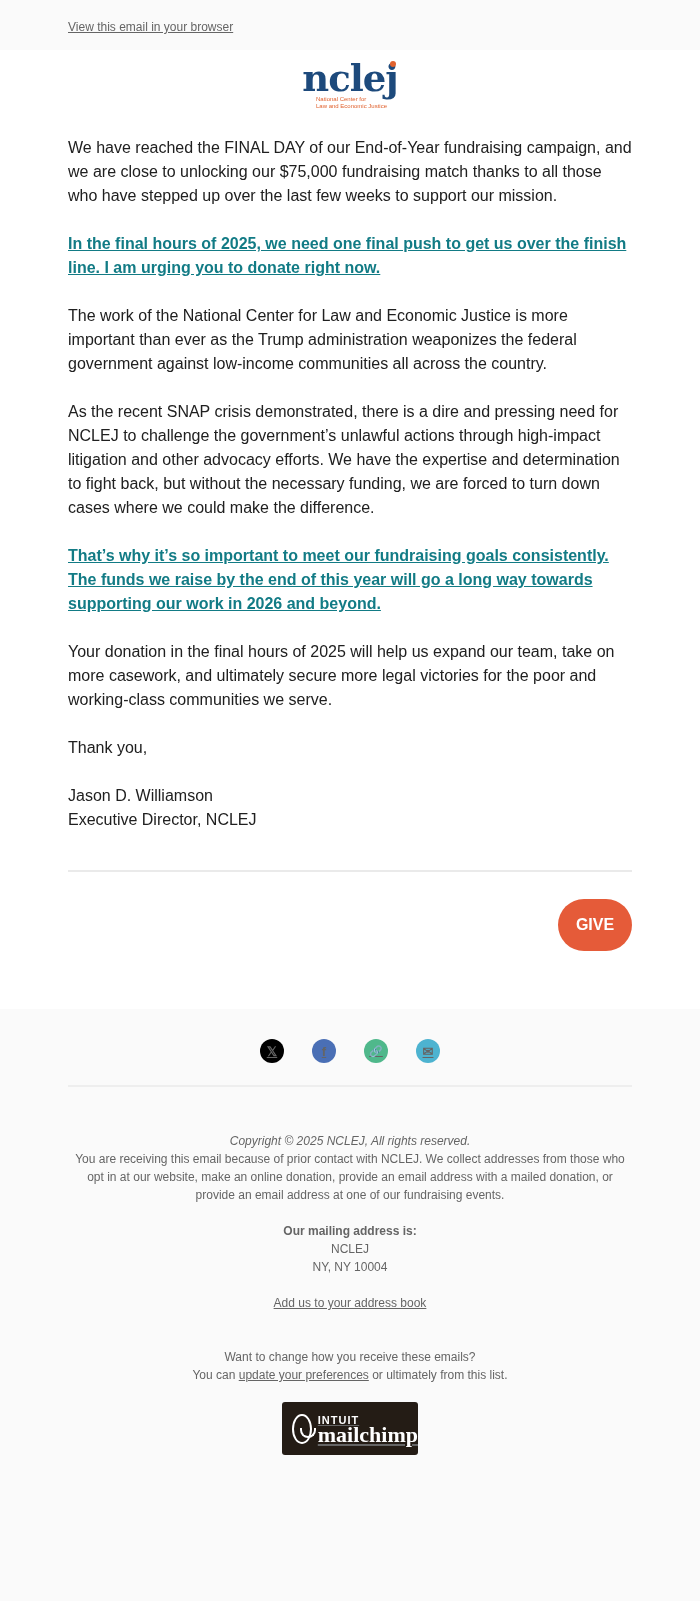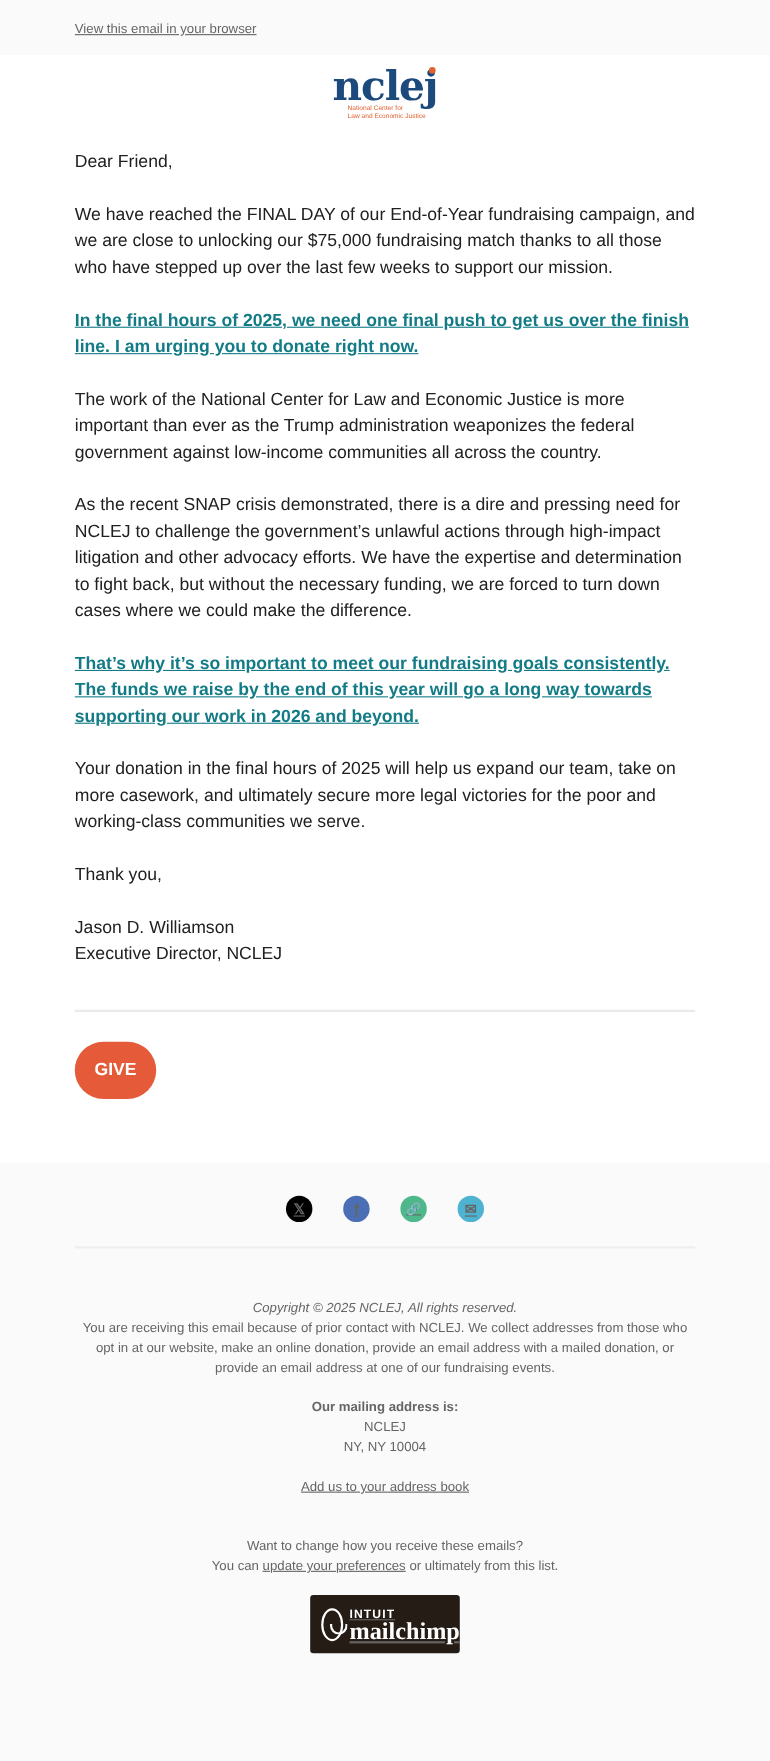--- a/index.html
+++ b/index.html
@@ -15,21 +15,21 @@
     .logo-dot { position: absolute; right: 2px; top: 1px; width: 6px; height: 6px; border-radius: 50%; background: #e0622f; }
     .logo-sub { font-size: 6px; color: #e0622f; line-height: 7px; text-align: left; width: 76px; padding-left: 4px; }
 
     .body-text p { font-size: 16px; line-height: 24px; margin-bottom: 24px; color: #202020; }
     .body-text p.salutation { margin-bottom: 24px; }
     .body-text a.cta-link { color: #127b85; font-weight: bold; text-decoration: underline; }
     .signature p { margin-bottom: 0; }
 
     .divider { border-top: 2px solid #eaeaea; margin: 38px 0 27px 0; }
 
-    .give-wrap { display: flex; justify-content: flex-start; margin-bottom: 28px; }
+    .give-wrap { display: flex; justify-content: flex-end; margin-bottom: 28px; }
     .give-btn { width: 74px; height: 52px; border-radius: 26px; background: #e55b39; color: #ffffff; font-weight: bold; font-size: 16px; display: flex; align-items: center; justify-content: center; cursor: pointer; }
 
     .mission { text-align: center; font-size: 14px; line-height: 21px; color: #202020; padding: 0 2px; }
 
     .footer { background: #fafafa; padding: 30px 68px 20px 68px; text-align: center; }
     .social { display: flex; justify-content: center; gap: 28px; margin-bottom: 22px; }
     .social-icon { width: 24px; height: 24px; border-radius: 50%; display: flex; align-items: center; justify-content: center; color: #fff; font-size: 13px; font-weight: bold; cursor: pointer; }
     .footer-divider { border-top: 2px solid #eeeeee; margin-bottom: 34px; }
     .footer p { font-size: 12px; line-height: 18px; color: #656565; }
     .footer .copyright { font-style: italic; margin-top: 45px; }
@@ -51,21 +51,20 @@
 </div>
 
 <div class="main">
   <div class="logo">
     <div class="logo-word"><span>nclej</span><span class="logo-dot"></span></div>
     <div class="logo-sub">National Center for</div>
     <div class="logo-sub">Law and Economic Justice</div>
   </div>
 
   <div class="body-text">
-    <p class="salutation">Dear Friend,</p>
     <p>We have reached the FINAL DAY of our End-of-Year fundraising campaign, and we are close to unlocking our $75,000 fundraising match thanks to all those who have stepped up over the last few weeks to support our mission.</p>
     <p><a href="#" class="cta-link">In the final hours of 2025, we need one final push to get us over the finish line. I am urging you to donate right now.</a></p>
     <p>The work of the National Center for Law and Economic Justice is more important than ever as the Trump administration weaponizes the federal government against low-income communities all across the country.</p>
     <p>As the recent SNAP crisis demonstrated, there is a dire and pressing need for NCLEJ to challenge the government’s unlawful actions through high-impact litigation and other advocacy efforts. We have the expertise and determination to fight back, but without the necessary funding, we are forced to turn down cases where we could make the difference.</p>
     <p><a href="#" class="cta-link">That’s why it’s so important to meet our fundraising goals consistently. The funds we raise by the end of this year will go a long way towards supporting our work in 2026 and beyond.</a></p>
     <p>Your donation in the final hours of 2025 will help us expand our team, take on more casework, and ultimately secure more legal victories for the poor and working-class communities we serve.</p>
     <p>Thank you,</p>
     <div class="signature">
       <p>Jason D. Williamson</p>
       <p>Executive Director, NCLEJ</p>

